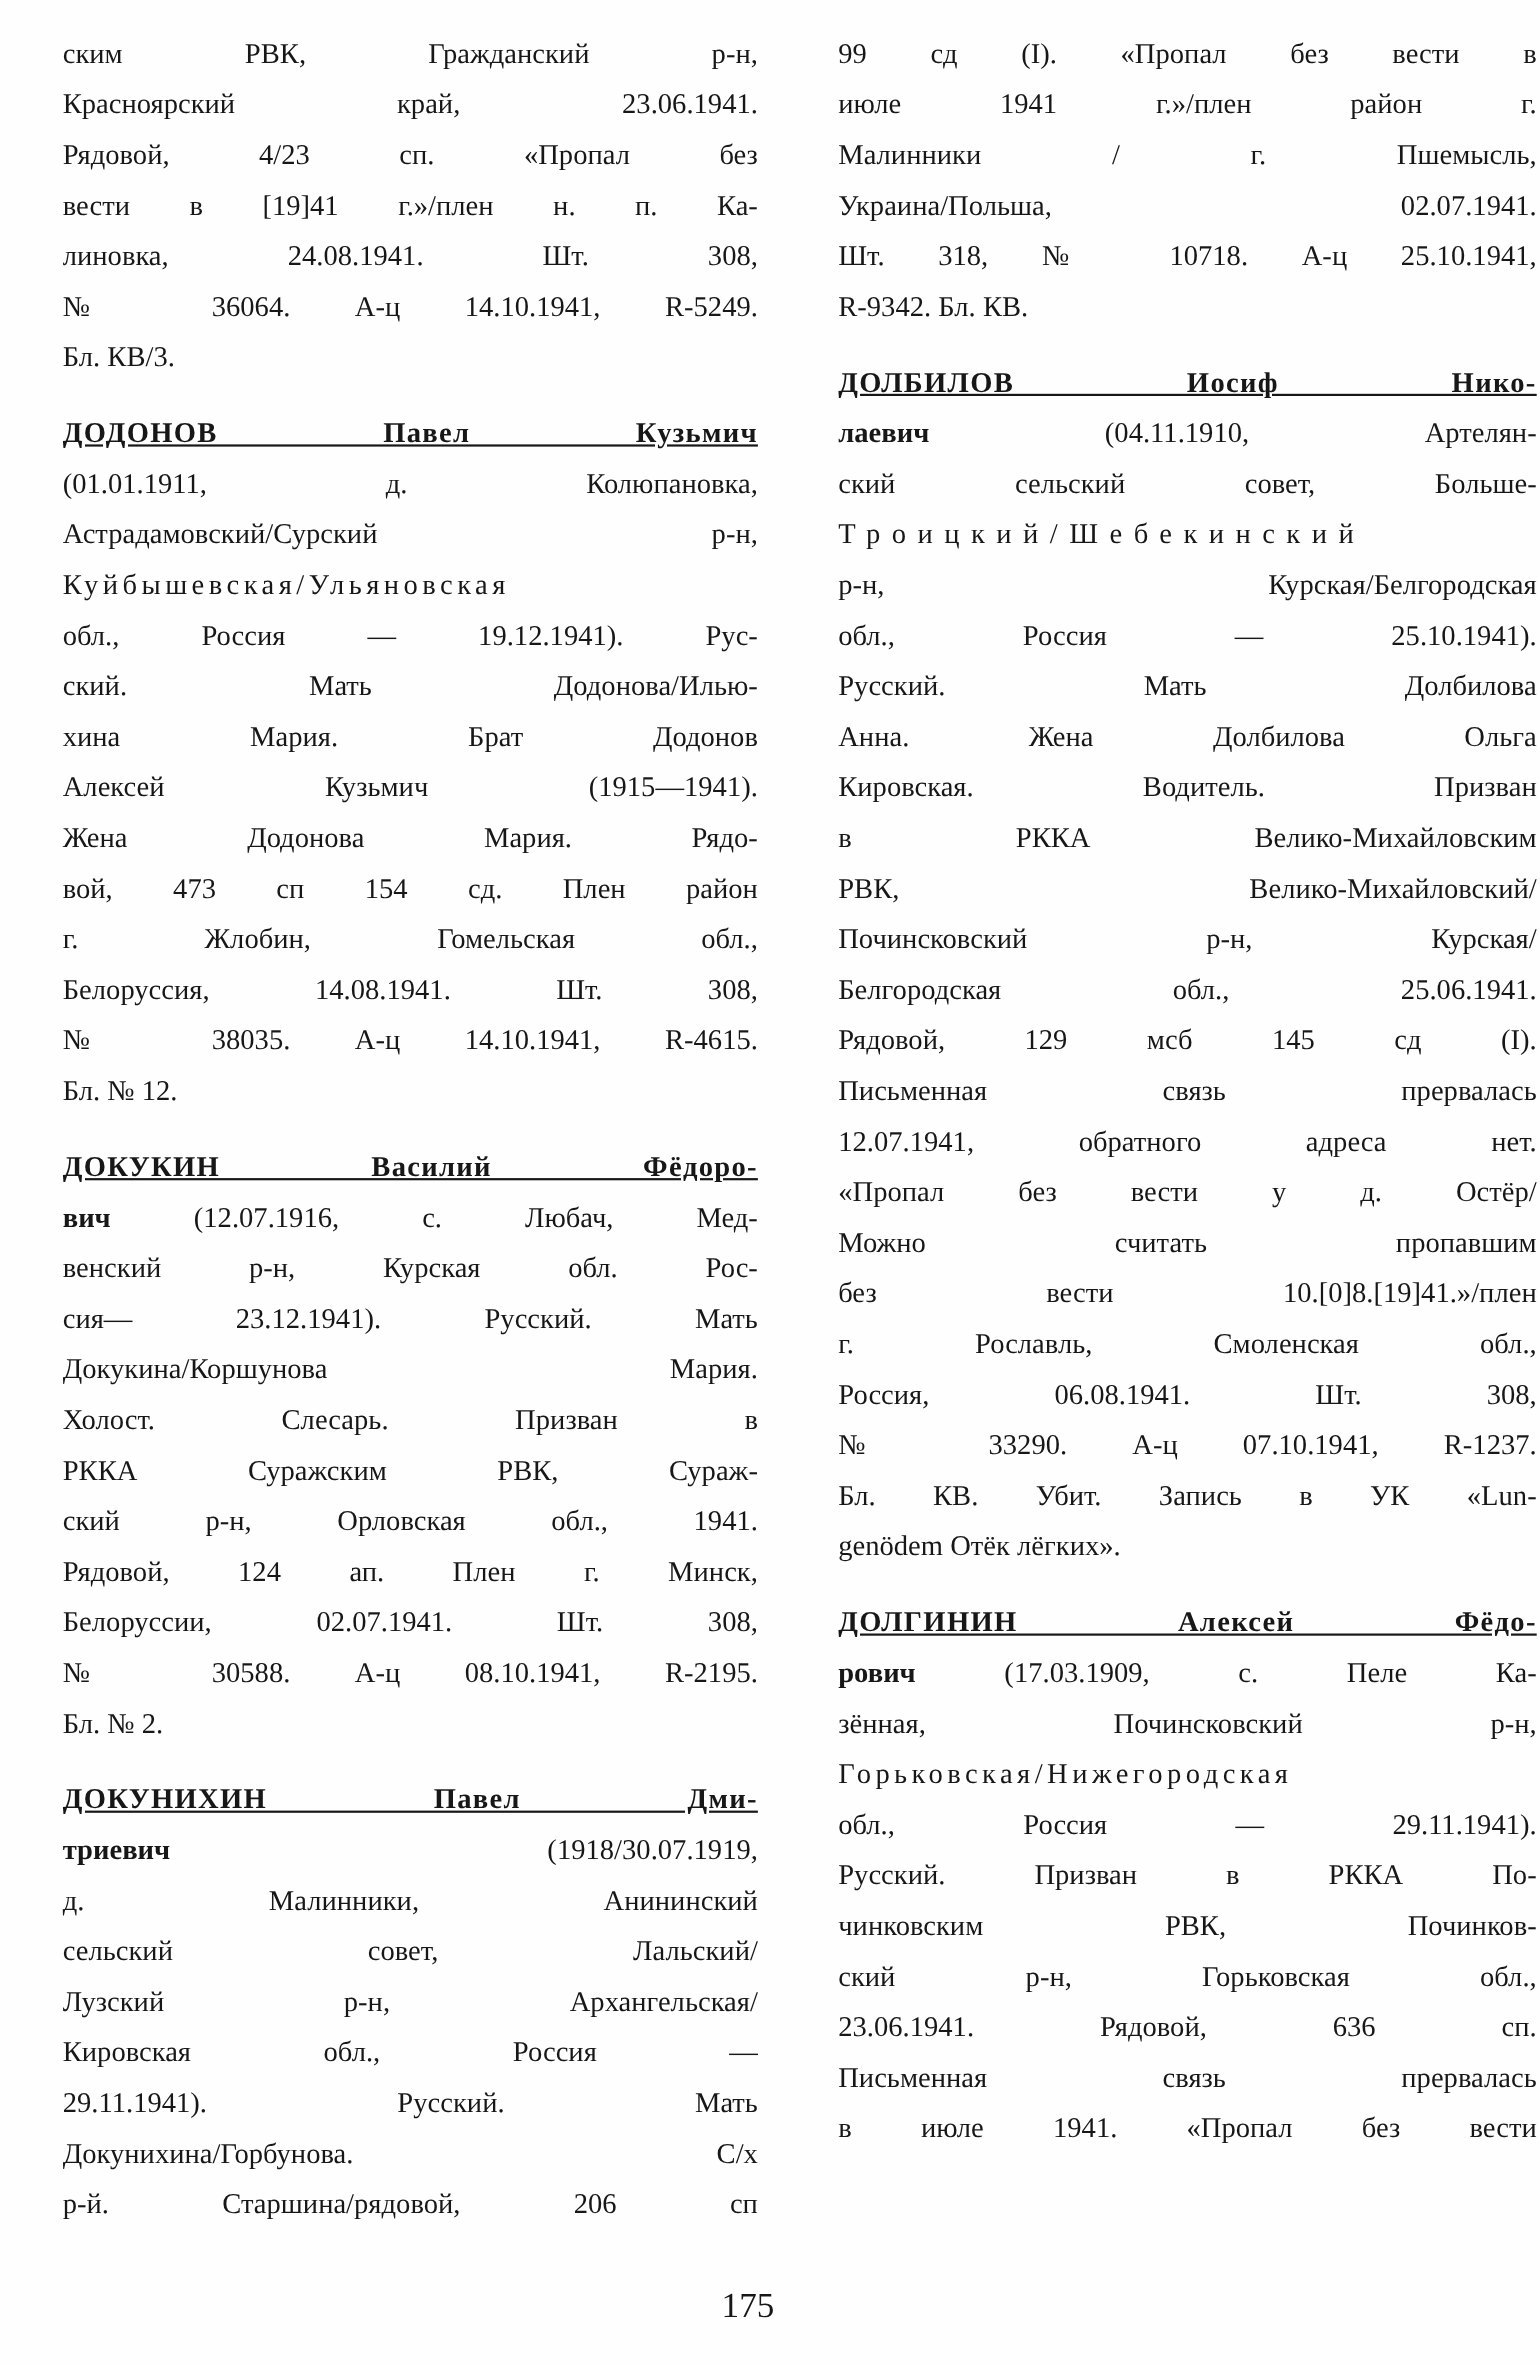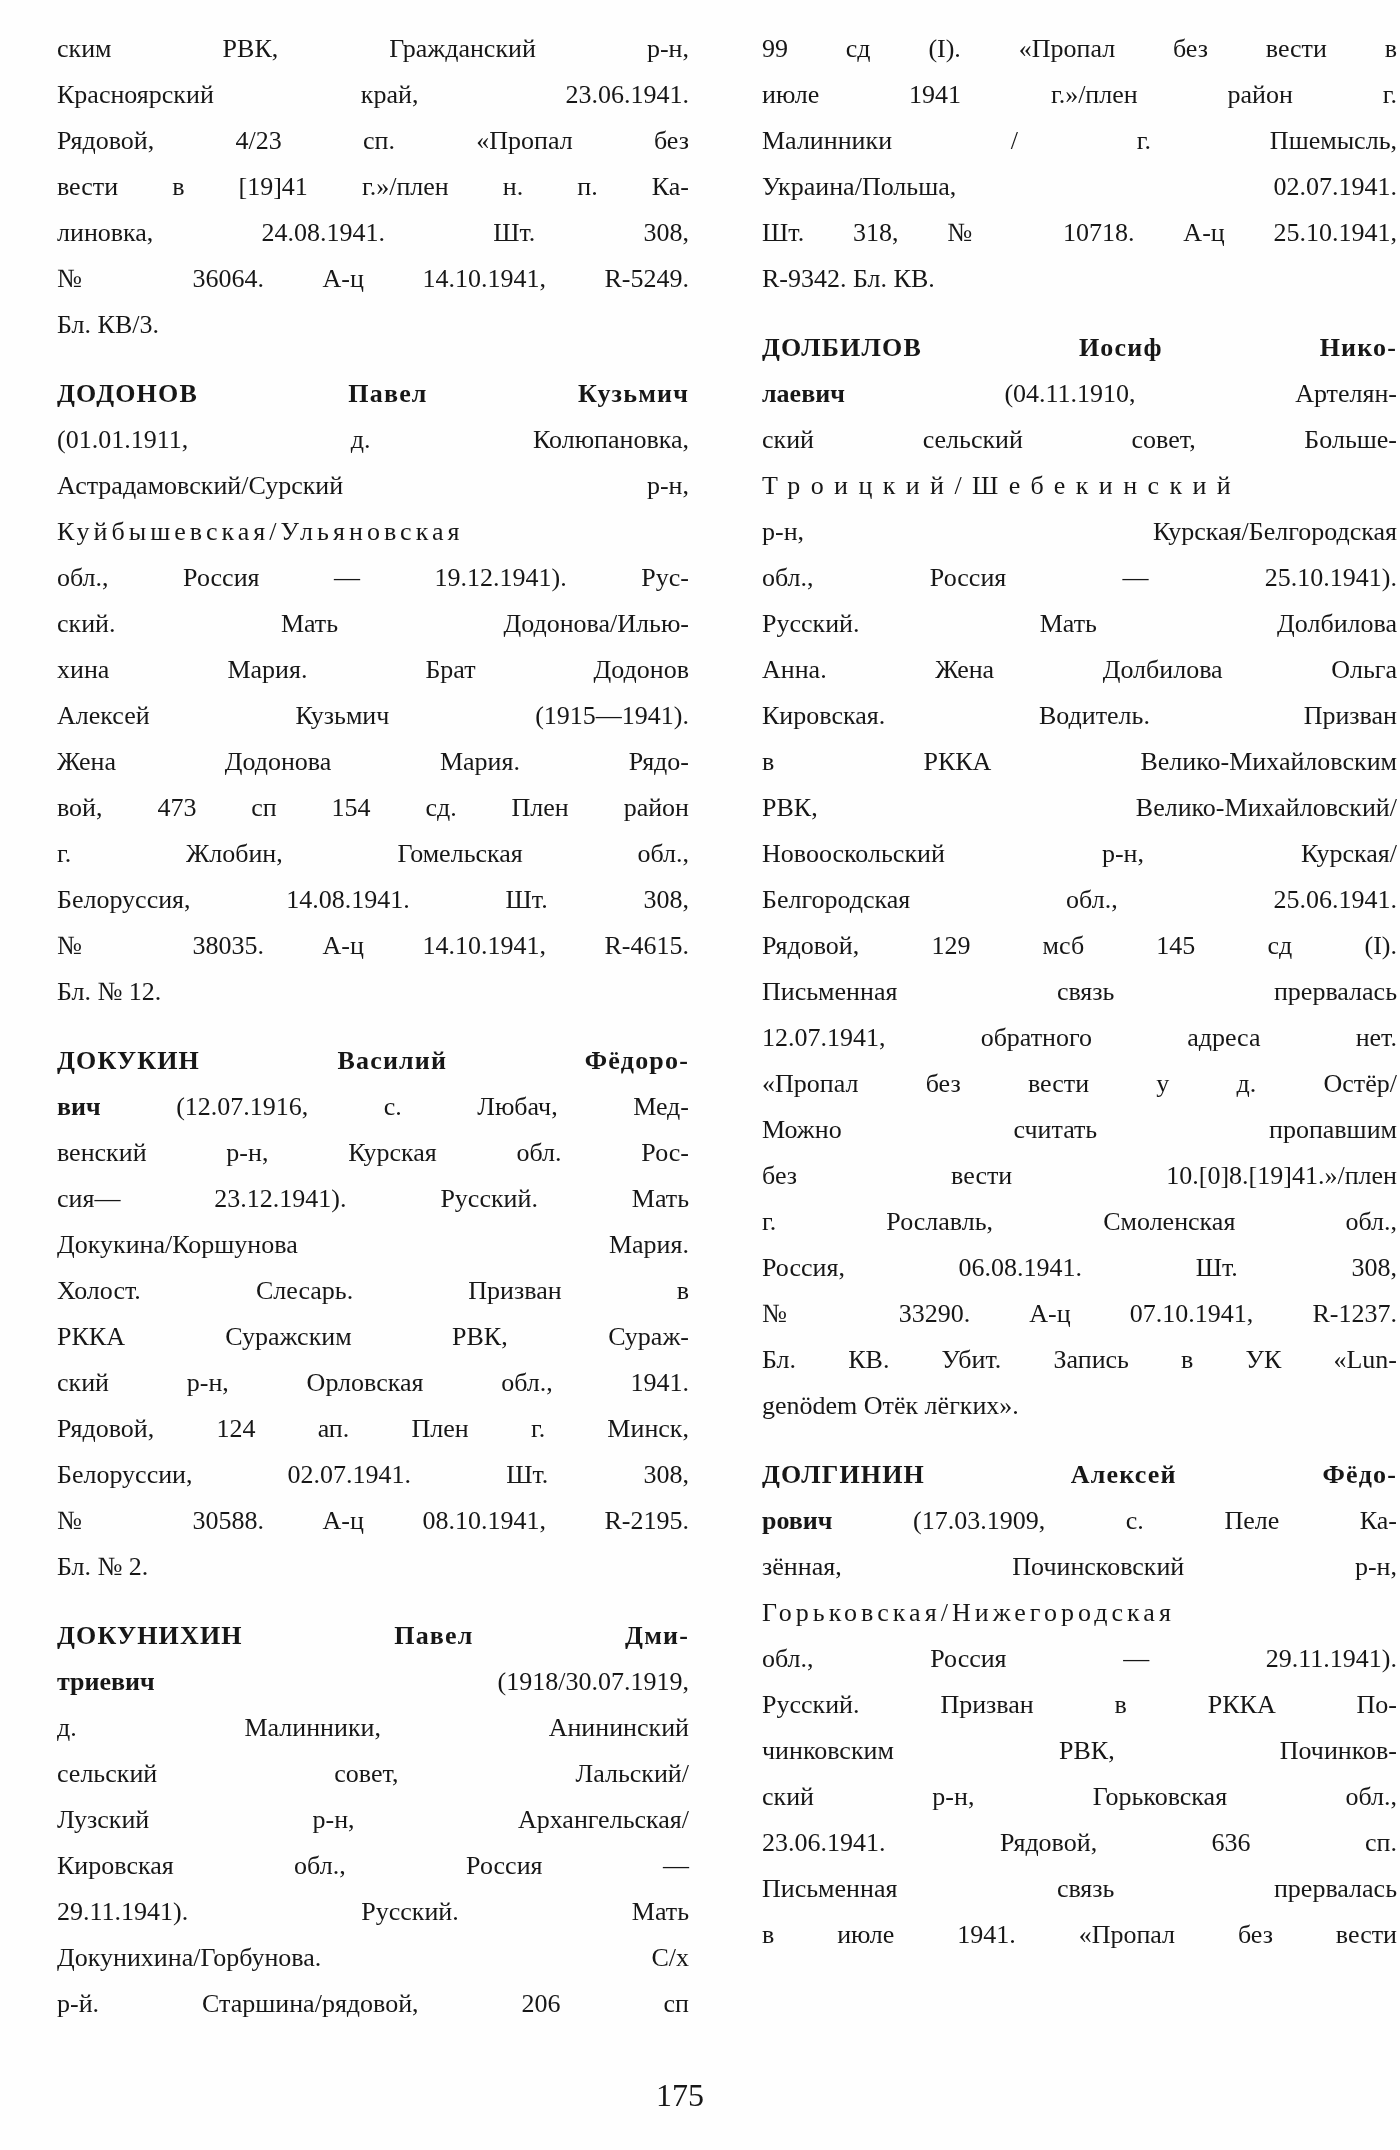--- a/index.html
+++ b/index.html
@@ -22,21 +22,21 @@
   .column-right { left: 725px; width: 635px; margin-left: 37px; }
   .entry { margin-top: 23px; }
   .entry:first-child { margin-top: 0; }
   .line {
     text-align: justify;
     text-align-last: justify;
     white-space: normal;
   }
   .line.last { text-align-last: left; }
   .line .b { font-weight: 700; }
-  .line.head { letter-spacing: 0.045em; }
+  .line.head { letter-spacing: 0.045em; text-decoration: underline; }
   .line.spread-sm { letter-spacing: 0.155em; }
   .line.spread-lg { letter-spacing: 0.40em; }
   .page-number {
     position: absolute;
     left: 0; top: 2072px; width: 1360px;
     text-align: center;
     font-size: 32px;
     line-height: 46px;
   }
 </style>
@@ -110,21 +110,21 @@
         <div class="line"><span class="b">лаевич</span><span class="t"> (04.11.1910, Артелян-</span></div>
         <div class="line"><span class="t">ский сельский совет, Больше-</span></div>
         <div class="line spread-lg"><span class="t">Троицкий/Шебекинский</span></div>
         <div class="line"><span class="t">р-н, Курская/Белгородская</span></div>
         <div class="line"><span class="t">обл., Россия — 25.10.1941).</span></div>
         <div class="line"><span class="t">Русский. Мать Долбилова</span></div>
         <div class="line"><span class="t">Анна. Жена Долбилова Ольга</span></div>
         <div class="line"><span class="t">Кировская. Водитель. Призван</span></div>
         <div class="line"><span class="t">в РККА Велико-Михайловским</span></div>
         <div class="line"><span class="t">РВК, Велико-Михайловский/</span></div>
-        <div class="line"><span class="t">Новооскольский р-н, Курская/</span></div>
+        <div class="line"><span class="t">Починсковский р-н, Курская/</span></div>
         <div class="line"><span class="t">Белгородская обл., 25.06.1941.</span></div>
         <div class="line"><span class="t">Рядовой, 129 мсб 145 сд (I).</span></div>
         <div class="line"><span class="t">Письменная связь прервалась</span></div>
         <div class="line"><span class="t">12.07.1941, обратного адреса нет.</span></div>
         <div class="line"><span class="t">«Пропал без вести у д. Остёр/</span></div>
         <div class="line"><span class="t">Можно считать пропавшим</span></div>
         <div class="line"><span class="t">без вести 10.[0]8.[19]41.»/плен</span></div>
         <div class="line"><span class="t">г. Рославль, Смоленская обл.,</span></div>
         <div class="line"><span class="t">Россия, 06.08.1941. Шт. 308,</span></div>
         <div class="line"><span class="t">№ 33290. А-ц 07.10.1941, R-1237.</span></div>

